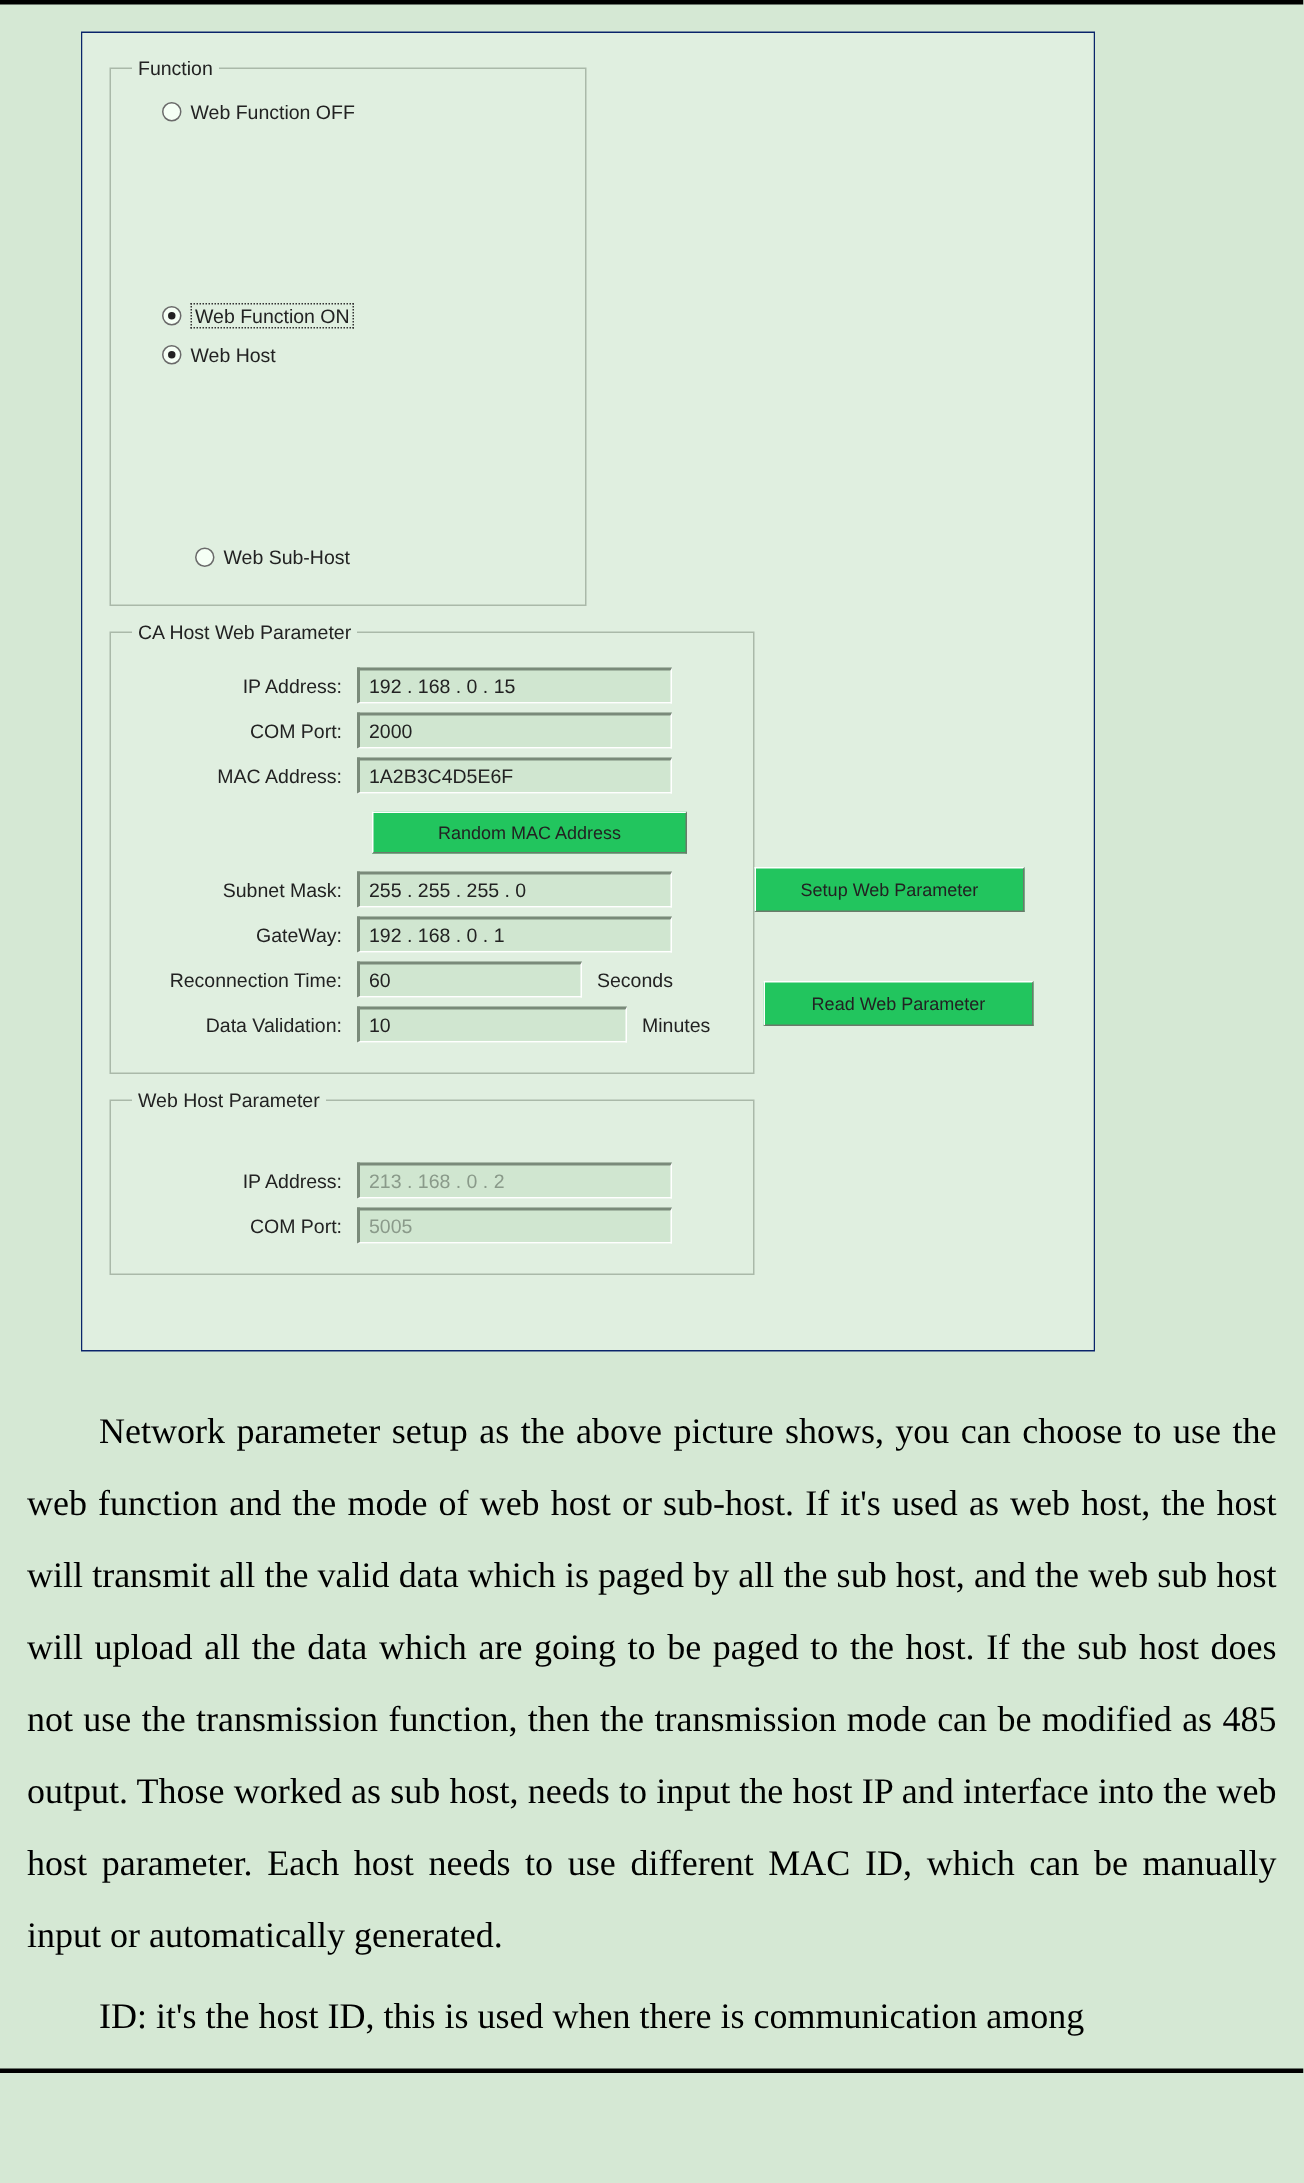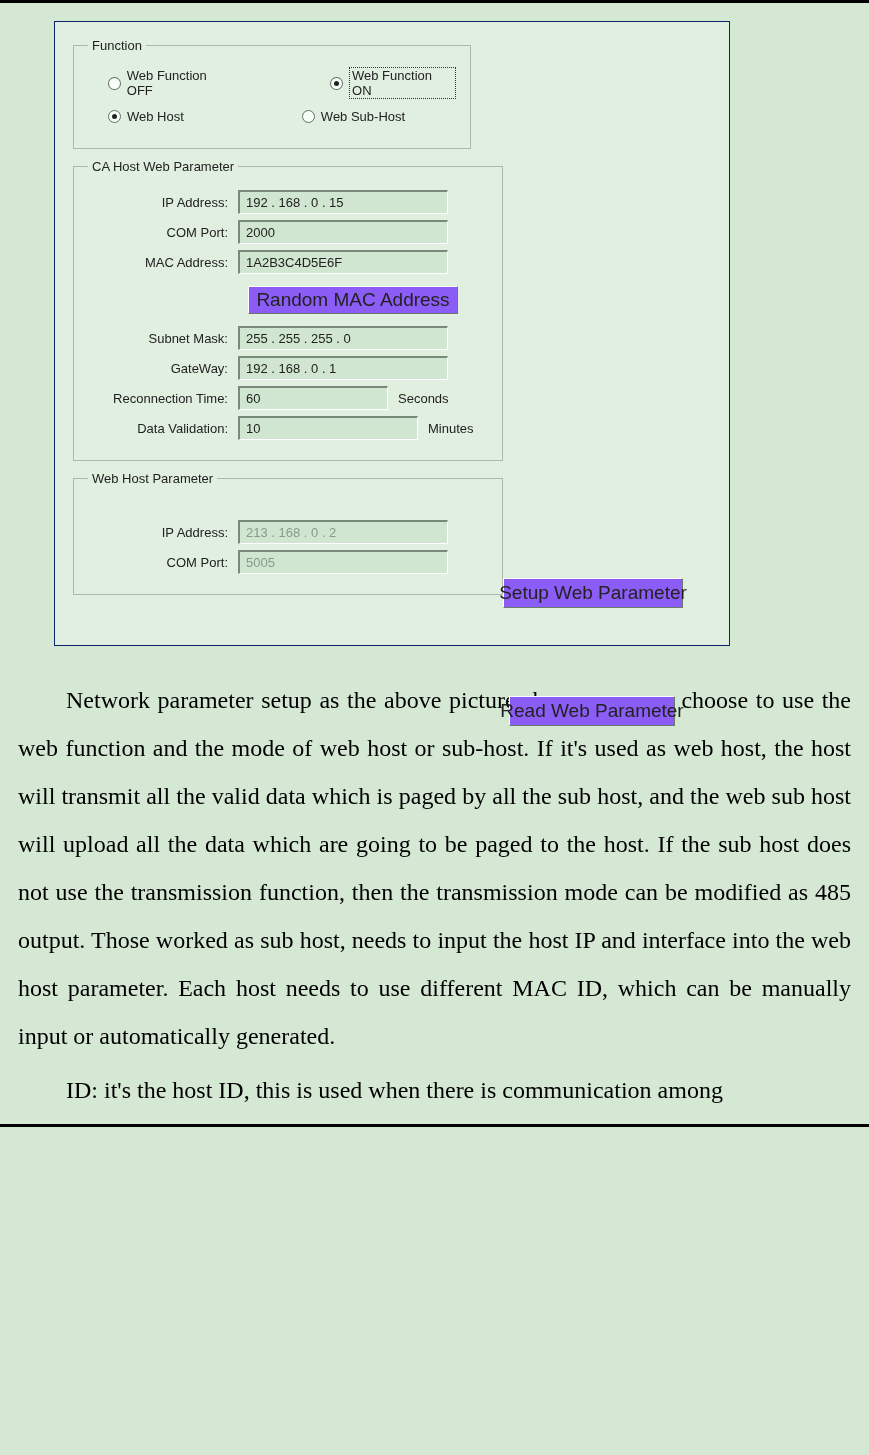--- a/index.html
+++ b/index.html
@@ -63,22 +63,23 @@
     position: relative;
   }
   legend {
     font-size: 13px;
     color: #222;
     padding: 0 4px;
     background: #e0efe0;
   }
   .func-row {
     display: flex;
-    gap: 96px;
+    gap: 120px;
     margin: 4px 0 10px 20px;
+    flex-direction: column;
   }
   .radio-item {
     display: flex;
     align-items: center;
     gap: 6px;
     font-size: 13px;
     color: #222;
   }
   .radio {
     width: 13px; height: 13px;
@@ -126,27 +127,27 @@
     align-items: center;
   }
   .text-input.disabled { color: #8a9a8a; }
   .unit {
     margin-left: 10px;
     font-size: 13px;
     color: #222;
   }
   .btn {
     height: 30px;
-    background: #8b5cf6;
+    background: #22c55e;
     border-top: 1px solid #fff;
     border-left: 1px solid #fff;
     border-right: 1px solid #6a7a6a;
     border-bottom: 1px solid #6a7a6a;
     padding: 4px 14px;
-    font-size: 19px;
+    font-size: 12px;
     color: #222;
     display: inline-flex;
     align-items: center;
     justify-content: center;
     cursor: pointer;
     white-space: nowrap;
   }
   .btn-rand {
     margin-left: 160px;
     margin-top: 6px;
@@ -172,21 +173,21 @@
 </style>
 </head>
 <body>
 
 <div class="page">
 
   <div class="dialog">
 
     <div class="dialog-body dialog-inner">
 
-      <fieldset style="width:398px">
+      <fieldset style="width:318px">
         <legend>Function</legend>
         <div class="func-row">
           <span class="radio-item">
             <span class="radio"></span>
             <span>Web Function OFF</span>
           </span>
           <span class="radio-item">
             <span class="radio checked"></span>
             <span class="focus-label">Web Function ON</span>
           </span>
@@ -268,21 +269,21 @@
           <span class="form-label">COM Port:</span>
           <span class="text-input disabled">
               <span>5005</span>
             </span>
         </div>
       </fieldset>
 
       <div class="btn side-setup" style="position:absolute; left:448px; top:556px; width:180px;">
         <span>Setup Web Parameter</span>
       </div>
-      <div class="btn side-read" style="position:absolute; left:454px; top:674px; width:166px;">
+      <div class="btn side-read" style="position:absolute; left:454px; top:632px; width:180px;">
         <span>Read Web Parameter</span>
       </div>
 
     </div>
   </div>
 
   <div class="body-text">
     <p>Network parameter setup as the above picture shows, you can choose to use the web function and the mode of web host or sub-host. If it's used as web host, the host will transmit all the valid data which is paged by all the sub host, and the web sub host will upload all the data which are going to be paged to the host. If the sub host does not use the transmission function, then the transmission mode can be modified as 485 output. Those worked as sub host, needs to input the host IP and interface into the web host parameter. Each host needs to use different MAC ID, which can be manually input or automatically generated.</p>
     <p>ID: it's the host ID, this is used when there is communication among</p>
   </div>

